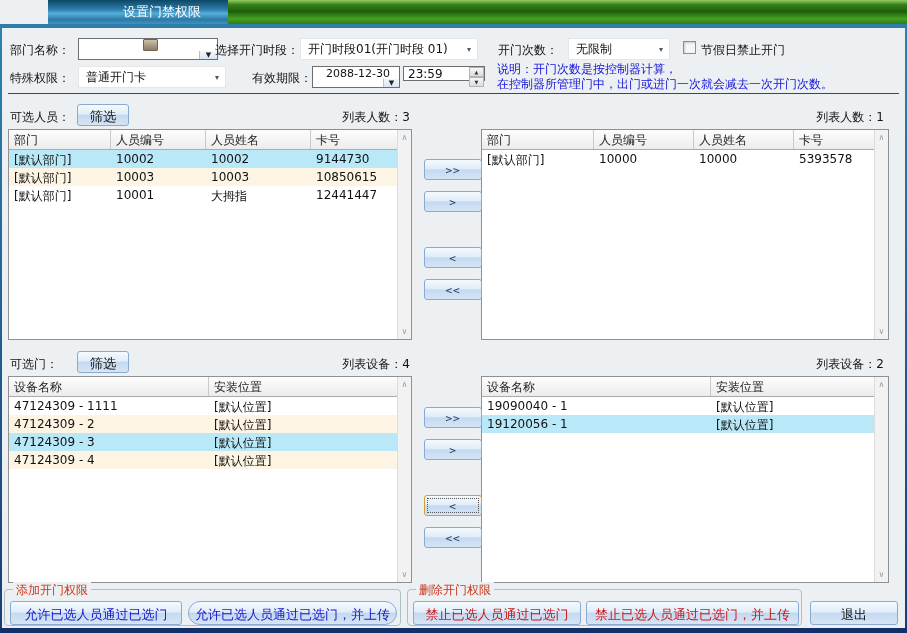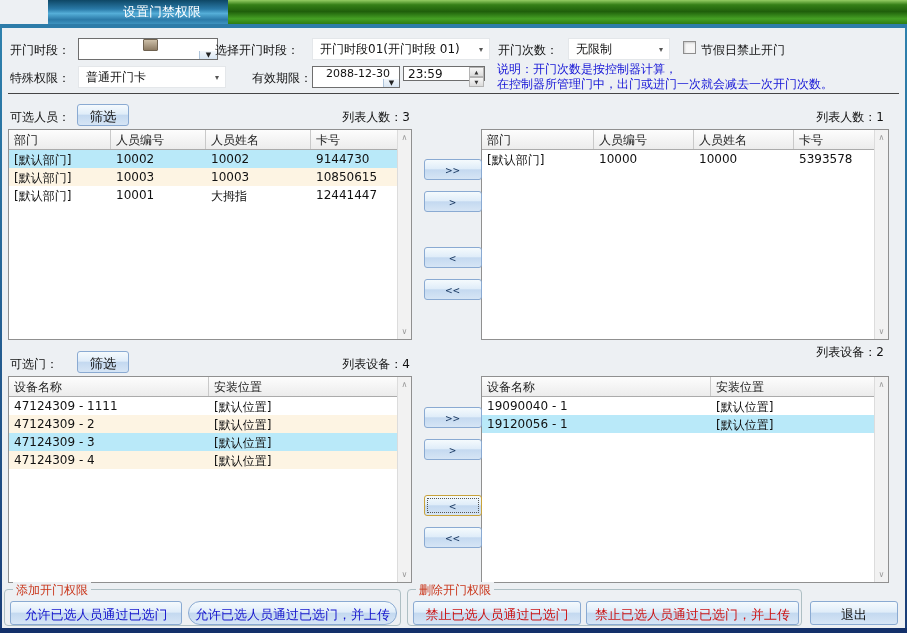--- a/index.html
+++ b/index.html
@@ -64,28 +64,28 @@
 <div id="win">
 
   <div class="titlebar">
     <div class="title-tab"><span>设置门禁权限</span></div>
     <div class="title-green"></div>
   </div>
   <div class="title-strip"></div>
   <div class="edge-left"></div>
   <div class="edge-right"></div>
 
-  <div class="lbl" style="left:10px;top:42px;">开门时段：</div>
+  <div class="lbl" style="left:10px;top:42px;">部门名称：</div>
   <div class="combo-classic" style="left:78px;top:38px;width:140px;height:22px;">
     <span class="dept-icon"></span>
     <span class="combo-text">(全部)</span>
     <span class="combo-btn" style="margin-left:auto;">▼</span>
   </div>
   <div class="lbl" style="left:215px;top:42px;">选择开门时段：</div>
-  <div class="combo-flat" style="left:312px;top:38px;width:178px;height:22px;gap:20px;">
+  <div class="combo-flat" style="left:300px;top:38px;width:178px;height:22px;gap:20px;">
     <span class="combo-text">开门时段01(开门时段 01)</span>
     <span class="arrow">▾</span>
   </div>
   <div class="lbl" style="left:498px;top:42px;">开门次数：</div>
   <div class="combo-flat" style="left:568px;top:38px;width:102px;height:22px;">
     <span class="combo-text">无限制</span>
     <span class="arrow">▾</span>
   </div>
   <div class="checkbox" style="left:683px;top:41px;"></div>
   <div class="lbl" style="left:701px;top:42px;">节假日禁止开门</div>
@@ -172,21 +172,21 @@
   </div>
 
   <button class="btn xfer" style="top:159px;">&gt;&gt;</button>
   <button class="btn xfer" style="top:191px;">&gt;</button>
   <button class="btn xfer" style="top:247px;">&lt;</button>
   <button class="btn xfer" style="top:279px;">&lt;&lt;</button>
 
   <div class="lbl" style="left:10px;top:356px;">可选门：</div>
   <button class="btn filter" style="left:77px;top:351px;">筛选</button>
   <div class="lbl count" style="left:250px;top:356px;">列表设备：4</div>
-  <div class="lbl count" style="left:724px;top:344px;">列表设备：2</div>
+  <div class="lbl count" style="left:724px;top:356px;">列表设备：2</div>
 
   <div class="tbl" style="left:8px;top:376px;width:404px;height:207px;">
     <div class="tbl-main">
       <div class="thead">
         <div class="th" style="width:200px;">设备名称</div>
         <div class="th" style="width:191px;border-right:none;">安装位置</div>
       </div>
       <div class="tr">
         <div class="td" style="width:200px;">47124309 - 1111</div>
         <div class="td" style="width:191px;">[默认位置]</div>

